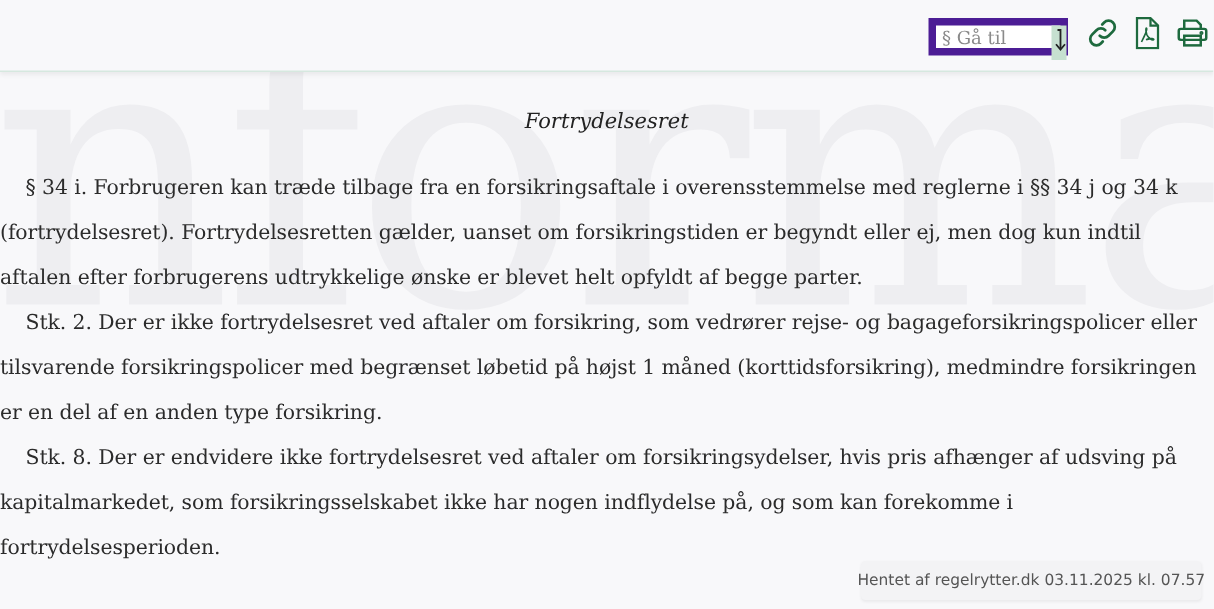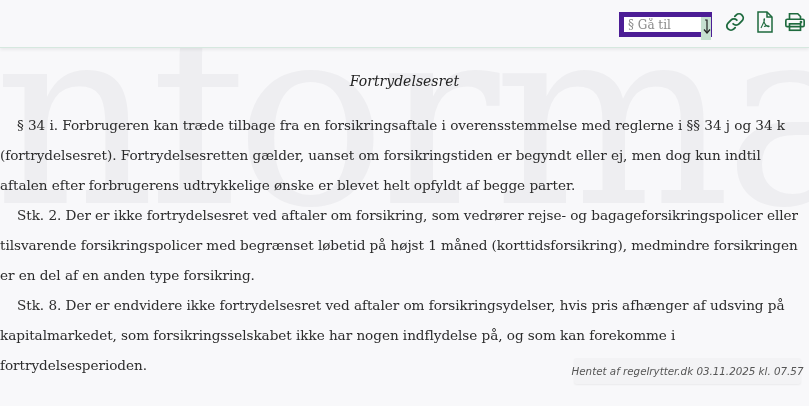--- a/index.html
+++ b/index.html
@@ -102,35 +102,34 @@
       font-size: 13.6px;
       line-height: 30px;
       text-indent: 17px;
       color: #2b2b2b;
       letter-spacing: -0.05px;
     }
     .para-first { margin-top: 17px; }
     .stk { }
     .footer-badge {
       position: absolute;
-      left: 574px; top: 358px;
+      left: 574px; top: 374px;
       width: 227px;
       height: 26px;
       background: #f3f3f5;
       border-radius: 3px;
       box-shadow: 0 1px 2px rgba(0,0,0,0.06);
       font-family: "DejaVu Sans", "Liberation Sans", sans-serif;
       font-size: 10.3px;
       color: #555;
       display: flex;
       align-items: center;
       justify-content: center;
       white-space: nowrap;
       z-index: 2;
-      font-style: italic;
     }
   </style>
 </head>
 <body>
 
 <div class="watermark">nforma</div>
 
 <div class="header">
 
   <div class="goto">

